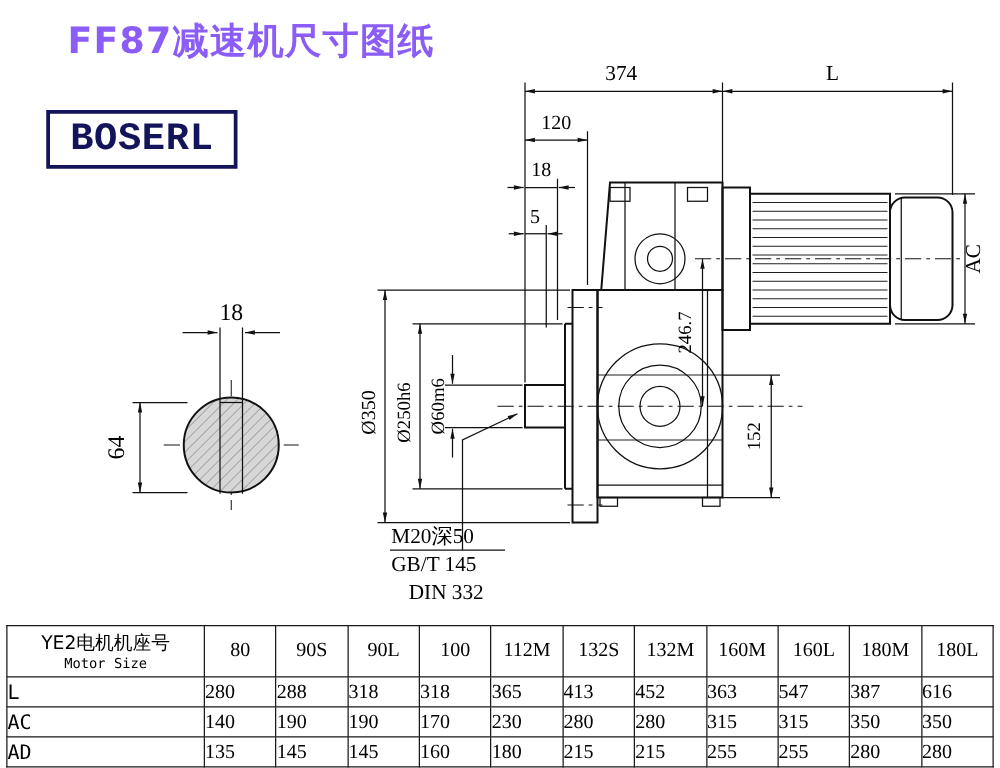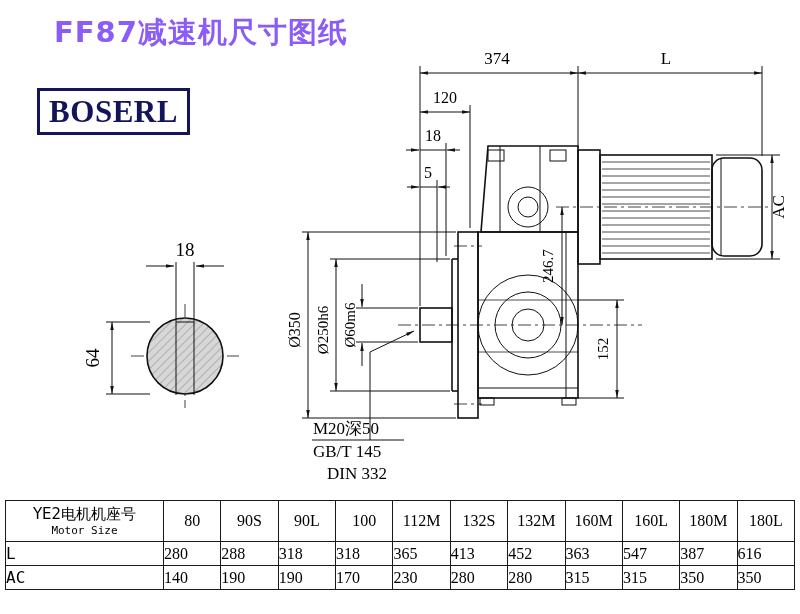--- a/index.html
+++ b/index.html
@@ -1,19 +1,19 @@
 <!DOCTYPE html>
 <html><head>
 <meta charset="utf-8">
 <style>
   html,body{margin:0;padding:0;}
   body{width:800px;height:614px;position:relative;background:#ffffff;overflow:hidden;font-family:"DejaVu Sans",sans-serif;}
   .title{position:absolute;left:54px;top:13px;font-size:29px;font-weight:bold;color:#8b5cf6;letter-spacing:1px;white-space:nowrap;}
   .logo-box{position:absolute;left:37px;top:88px;width:147px;height:41px;border:3px solid #14145a;display:flex;align-items:center;justify-content:center;background:#fff;}
-  .logo-text{font-family:Liberation Serif, serif;font-size:31px;font-weight:bold;color:#14145a;letter-spacing:.5px;line-height:1;}
+  .logo-text{font-family:Liberation Mono, monospace;font-size:31px;font-weight:bold;color:#14145a;letter-spacing:.5px;line-height:1;}
   svg.drawing{position:absolute;left:0;top:0;fill:none;}
   .edge{stroke:#111;stroke-width:1.6;}
   .thin{stroke:#111;stroke-width:1;}
   .xfine{stroke:#111;stroke-width:.75;}
   .dim{stroke:#111;stroke-width:1;}
   .center{stroke:#111;stroke-width:.8;stroke-dasharray:13 4 3 4;}
   .dimtext{font-family:"Liberation Serif",serif;fill:#000;}
   .dim-table{position:absolute;left:5px;top:500px;width:790px;border-collapse:collapse;table-layout:fixed;background:#fff;font-family:"Liberation Serif",serif;color:#000;}
   .dim-table th,.dim-table td{border:1px solid #1a1a1a;vertical-align:middle;font-weight:normal;font-size:16px;padding:0;overflow:hidden;}
   .dim-table th{height:40px;}
@@ -230,14 +230,28 @@
     <td>190</td>
     <td>170</td>
     <td>230</td>
     <td>280</td>
     <td>280</td>
     <td>315</td>
     <td>315</td>
     <td>350</td>
     <td>350</td>
   </tr>
+  <tr>
+    <td class="mono">AD</td>
+    <td>135</td>
+    <td>145</td>
+    <td>145</td>
+    <td>160</td>
+    <td>180</td>
+    <td>215</td>
+    <td>215</td>
+    <td>255</td>
+    <td>255</td>
+    <td>280</td>
+    <td>280</td>
+  </tr>
 </tbody>
   </table>
 
 </body></html>

